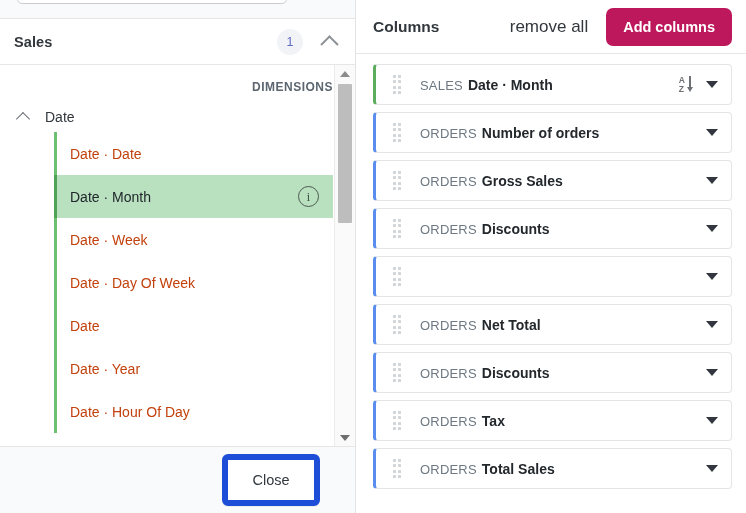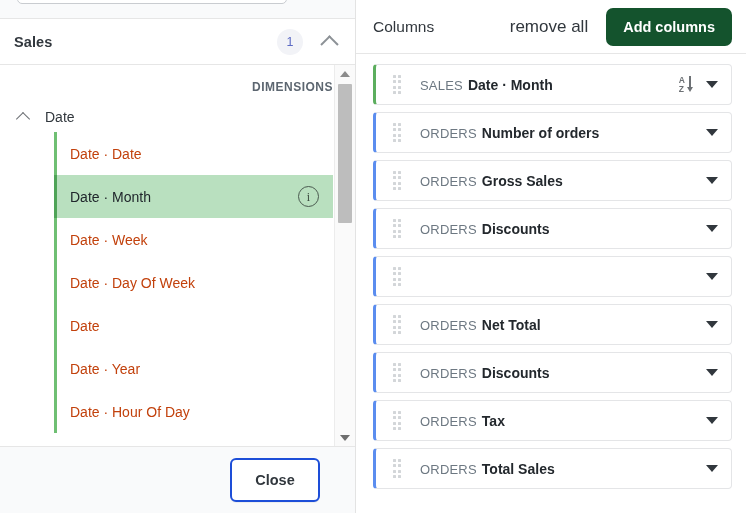--- a/index.html
+++ b/index.html
@@ -239,26 +239,26 @@
     border-top: 1px solid #e6e6e6;
     display: flex;
     align-items: center;
     justify-content: flex-end;
     padding-right: 35px;
     box-sizing: border-box;
   }
   .close-btn {
     min-width: 86px;
     height: 40px;
-    border: 2px solid #1d4ed8;
+    border: 6px solid #1d4ed8;
     border-radius: 6px;
     background: #ffffff;
     color: #31373d;
     font-size: 14.5px;
-    font-weight: bold;
+    font-weight: normal;
     display: flex;
     align-items: center;
     justify-content: center;
     cursor: pointer;
     box-shadow: 0 1px 0 rgba(0,0,0,0.05);
   }
 
   
   .right-panel {
     position: relative;
@@ -273,34 +273,34 @@
     flex: 0 0 auto;
     height: 54px;
     display: flex;
     align-items: center;
     padding: 0 14px 0 17px;
     border-bottom: 1px solid #e6e6e6;
     box-sizing: border-box;
   }
   .cols-title {
     font-size: 15.5px;
-    font-weight: normal;
+    font-weight: bold;
     color: #31373d;
   }
   .remove-all {
     margin-left: auto;
     font-size: 17px;
     color: #31373d;
     cursor: pointer;
     margin-right: 18px;
   }
   .add-columns-btn {
     height: 38px;
     padding: 0 17px;
-    background: #14532d;
+    background: #be185d;
     color: #ffffff;
     font-size: 14.5px;
     font-weight: bold;
     border-radius: 7px;
     display: flex;
     align-items: center;
     justify-content: center;
     cursor: pointer;
   }
 

